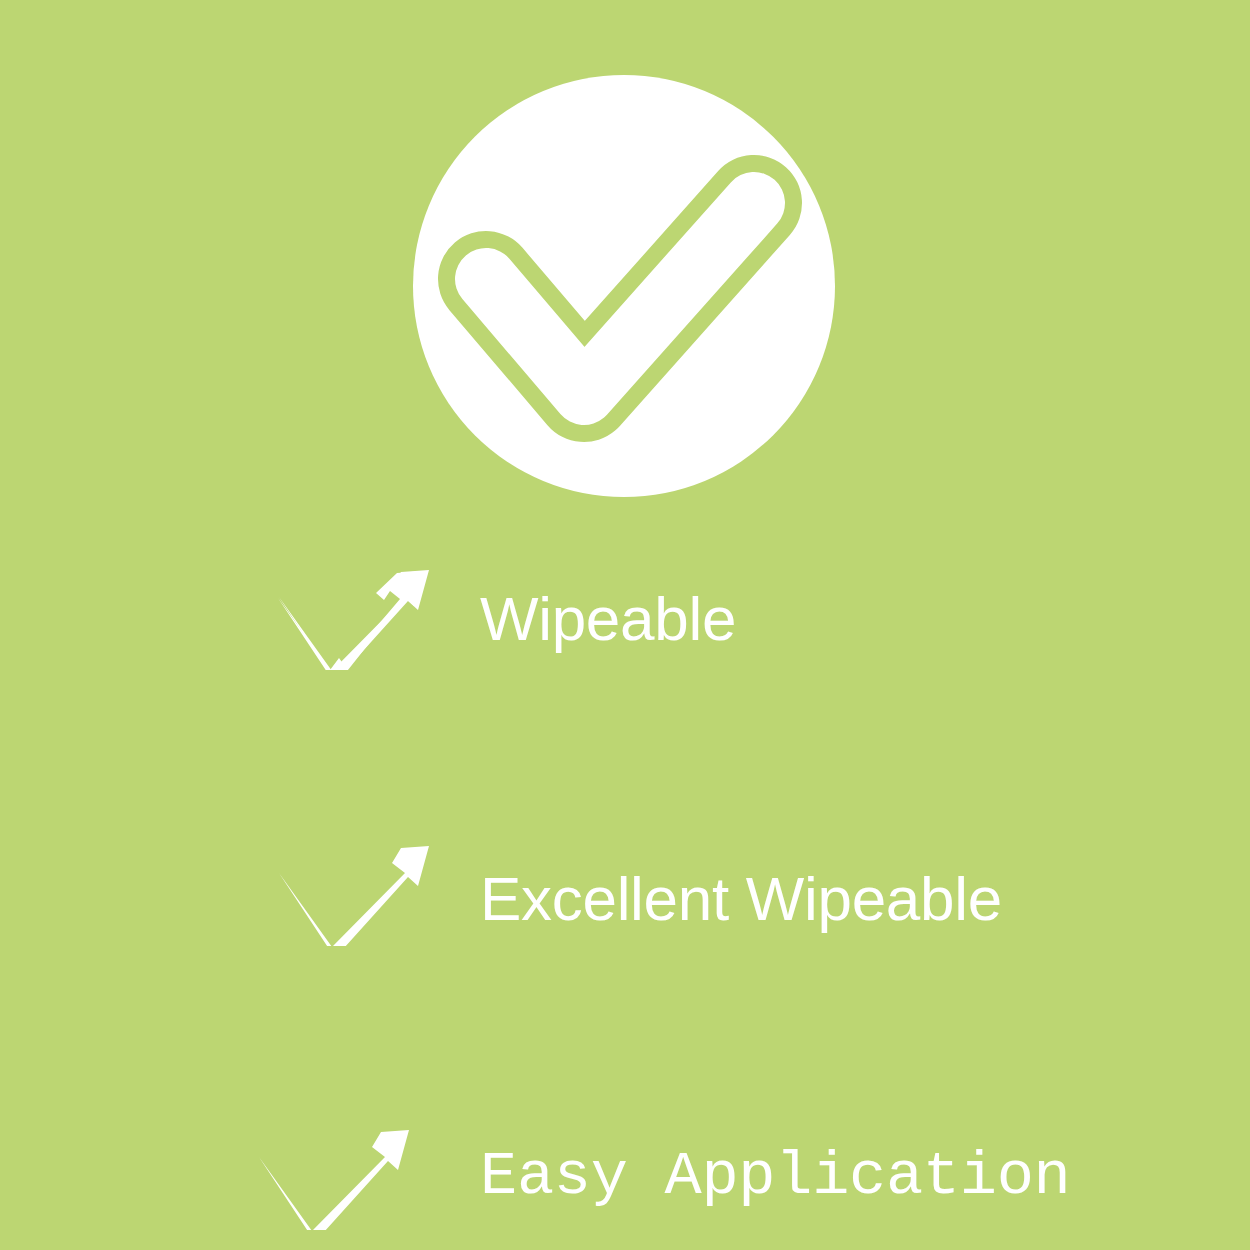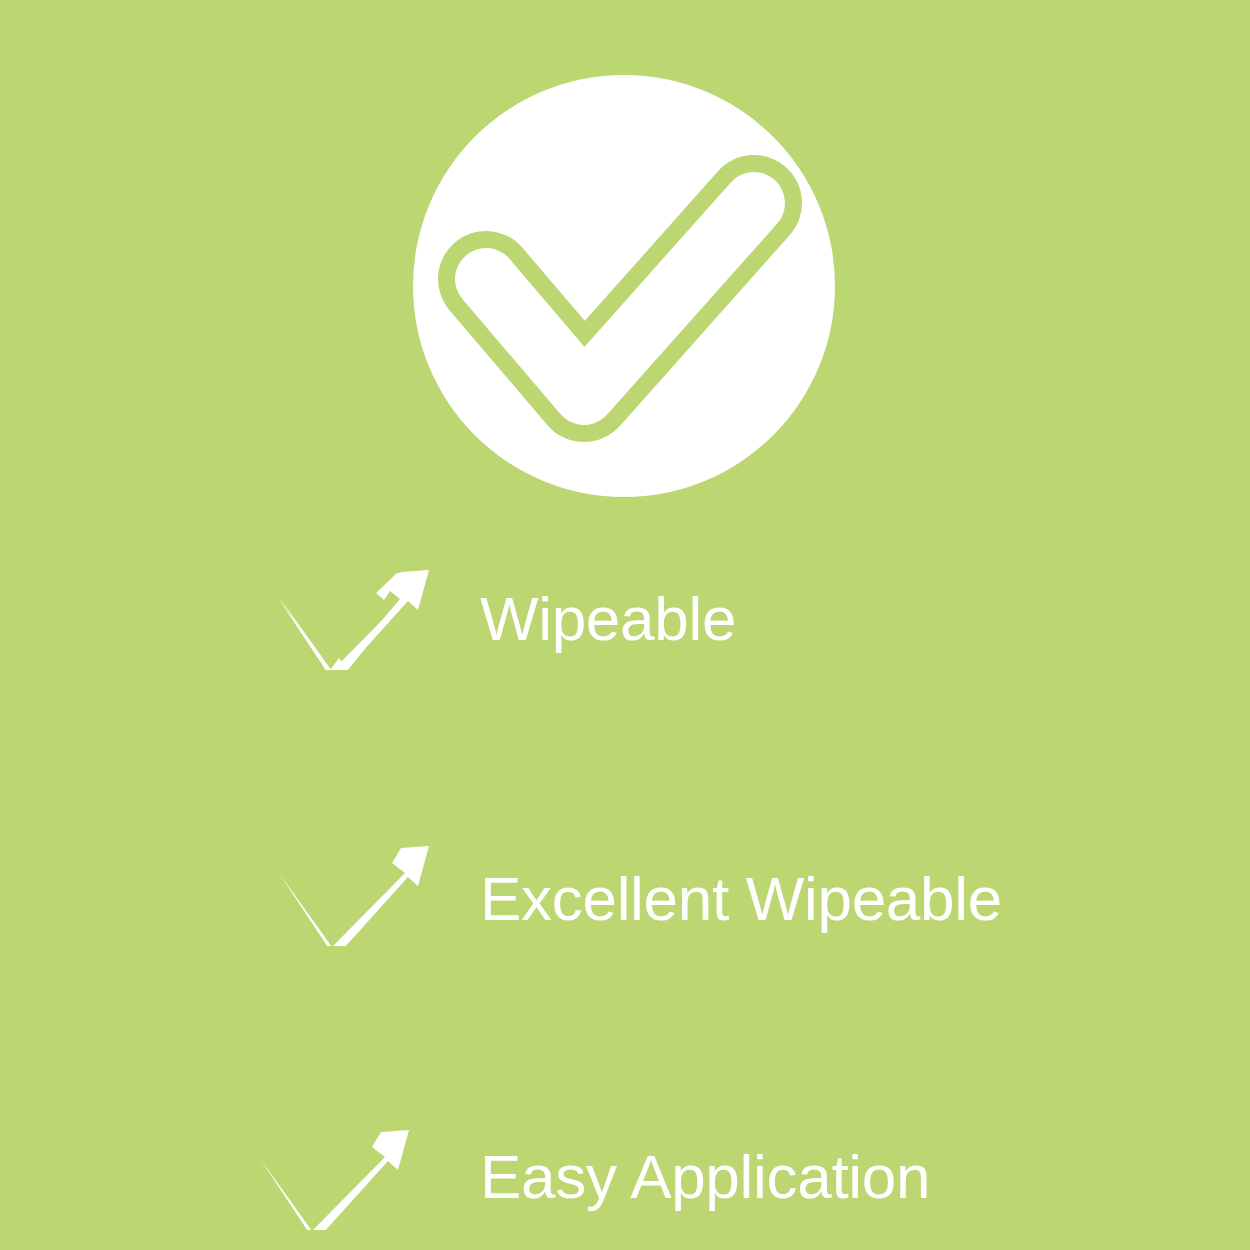--- a/index.html
+++ b/index.html
@@ -82,21 +82,21 @@
   #feature-row-2 { top: 282px; }
   #feature-row-3 { top: 424px; }
 
   
   #feature-row-0 .feature-icon { left: 272px; top: 10px; }
   #feature-row-1 .feature-icon { left: 272px; top: 146px; }
   #feature-row-2 .feature-icon { left: 252px; top: 288px; }
 
   #feature-row-0 .feature-label { top: 24px; }
   #feature-row-1 .feature-label { top: 164px; }
-  #feature-row-2 .feature-label { top: 300px; }
+  #feature-row-2 .feature-label { top: 300px; font-family: Liberation Mono, monospace; }
 </style>
 </head>
 <body style="background: rgb(188, 214, 114);">
 
 <div id="poster" style="background: rgb(188, 214, 114);">
 
   <div id="badge-block">
     <div id="badge-circle" style="background: rgb(255, 255, 255);"></div>
     <svg id="badge-check-svg" viewBox="0 0 422 422" aria-hidden="true">
 

